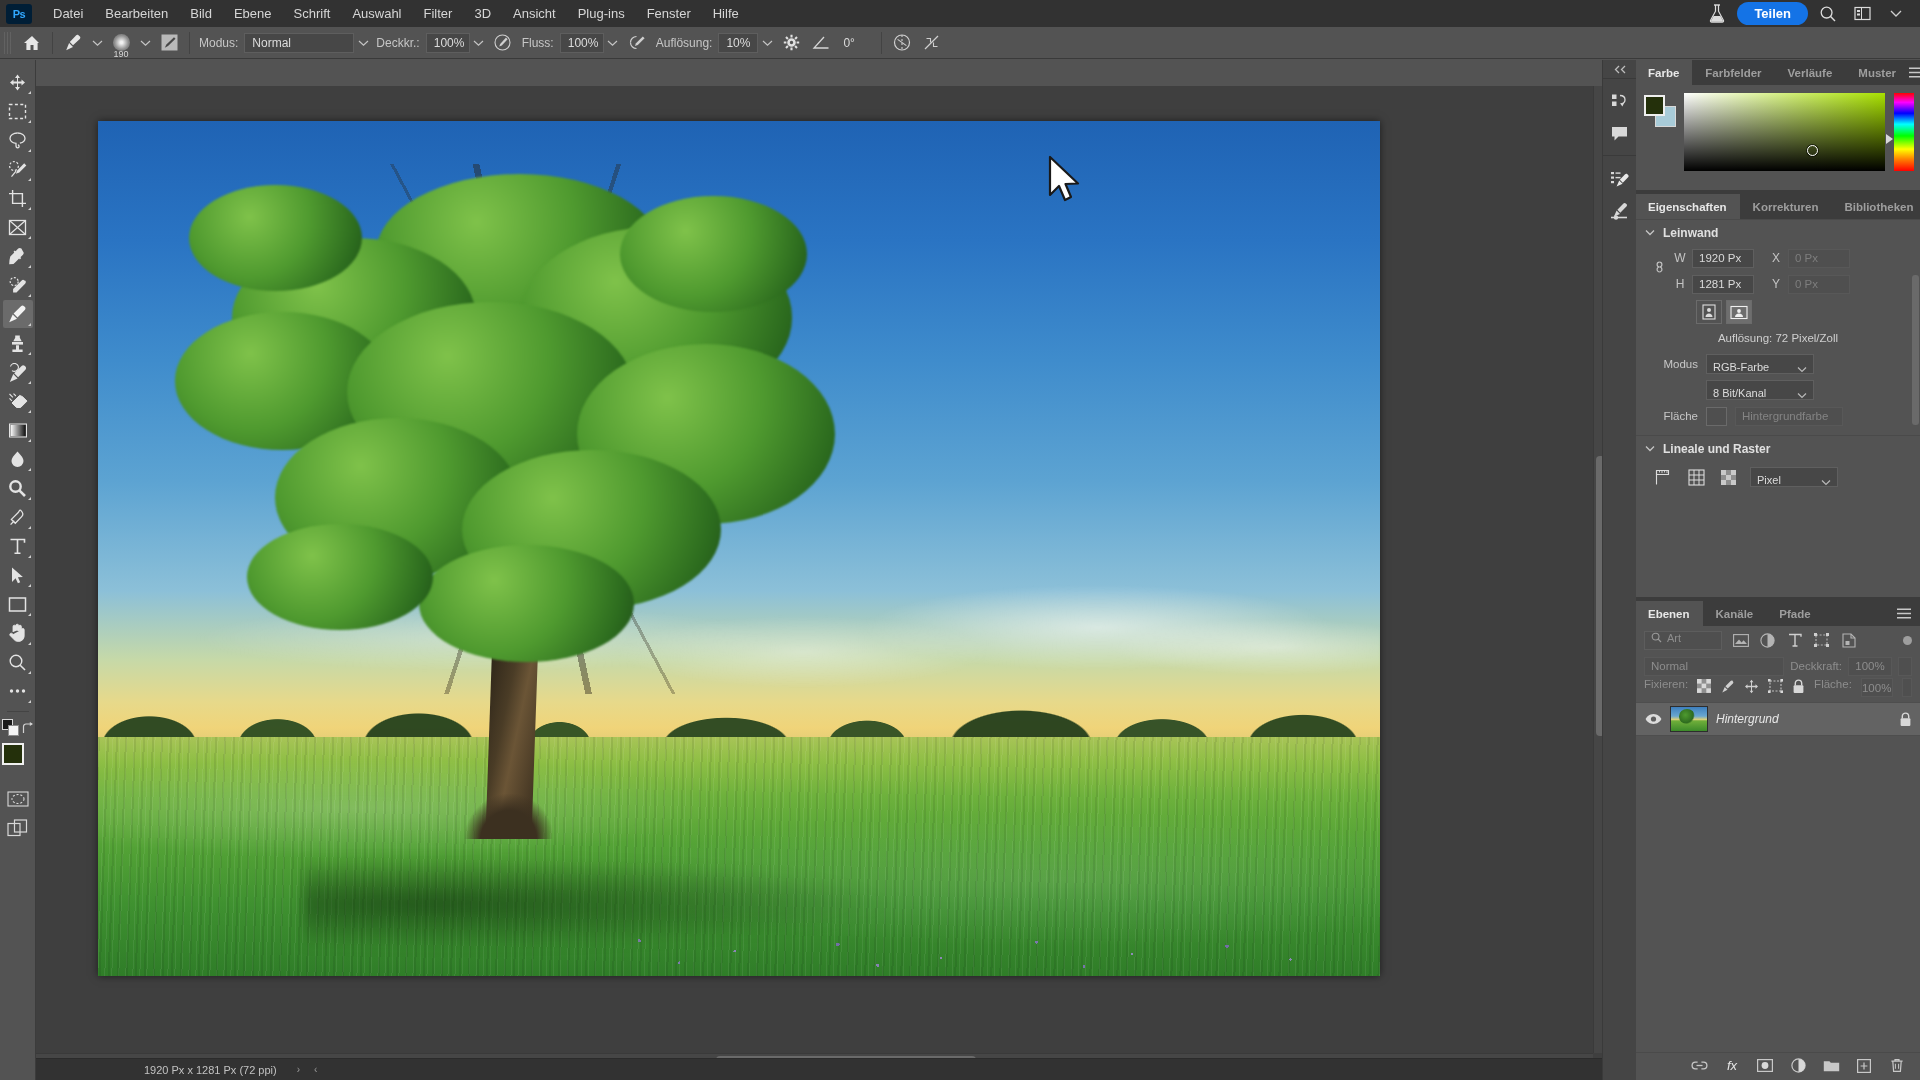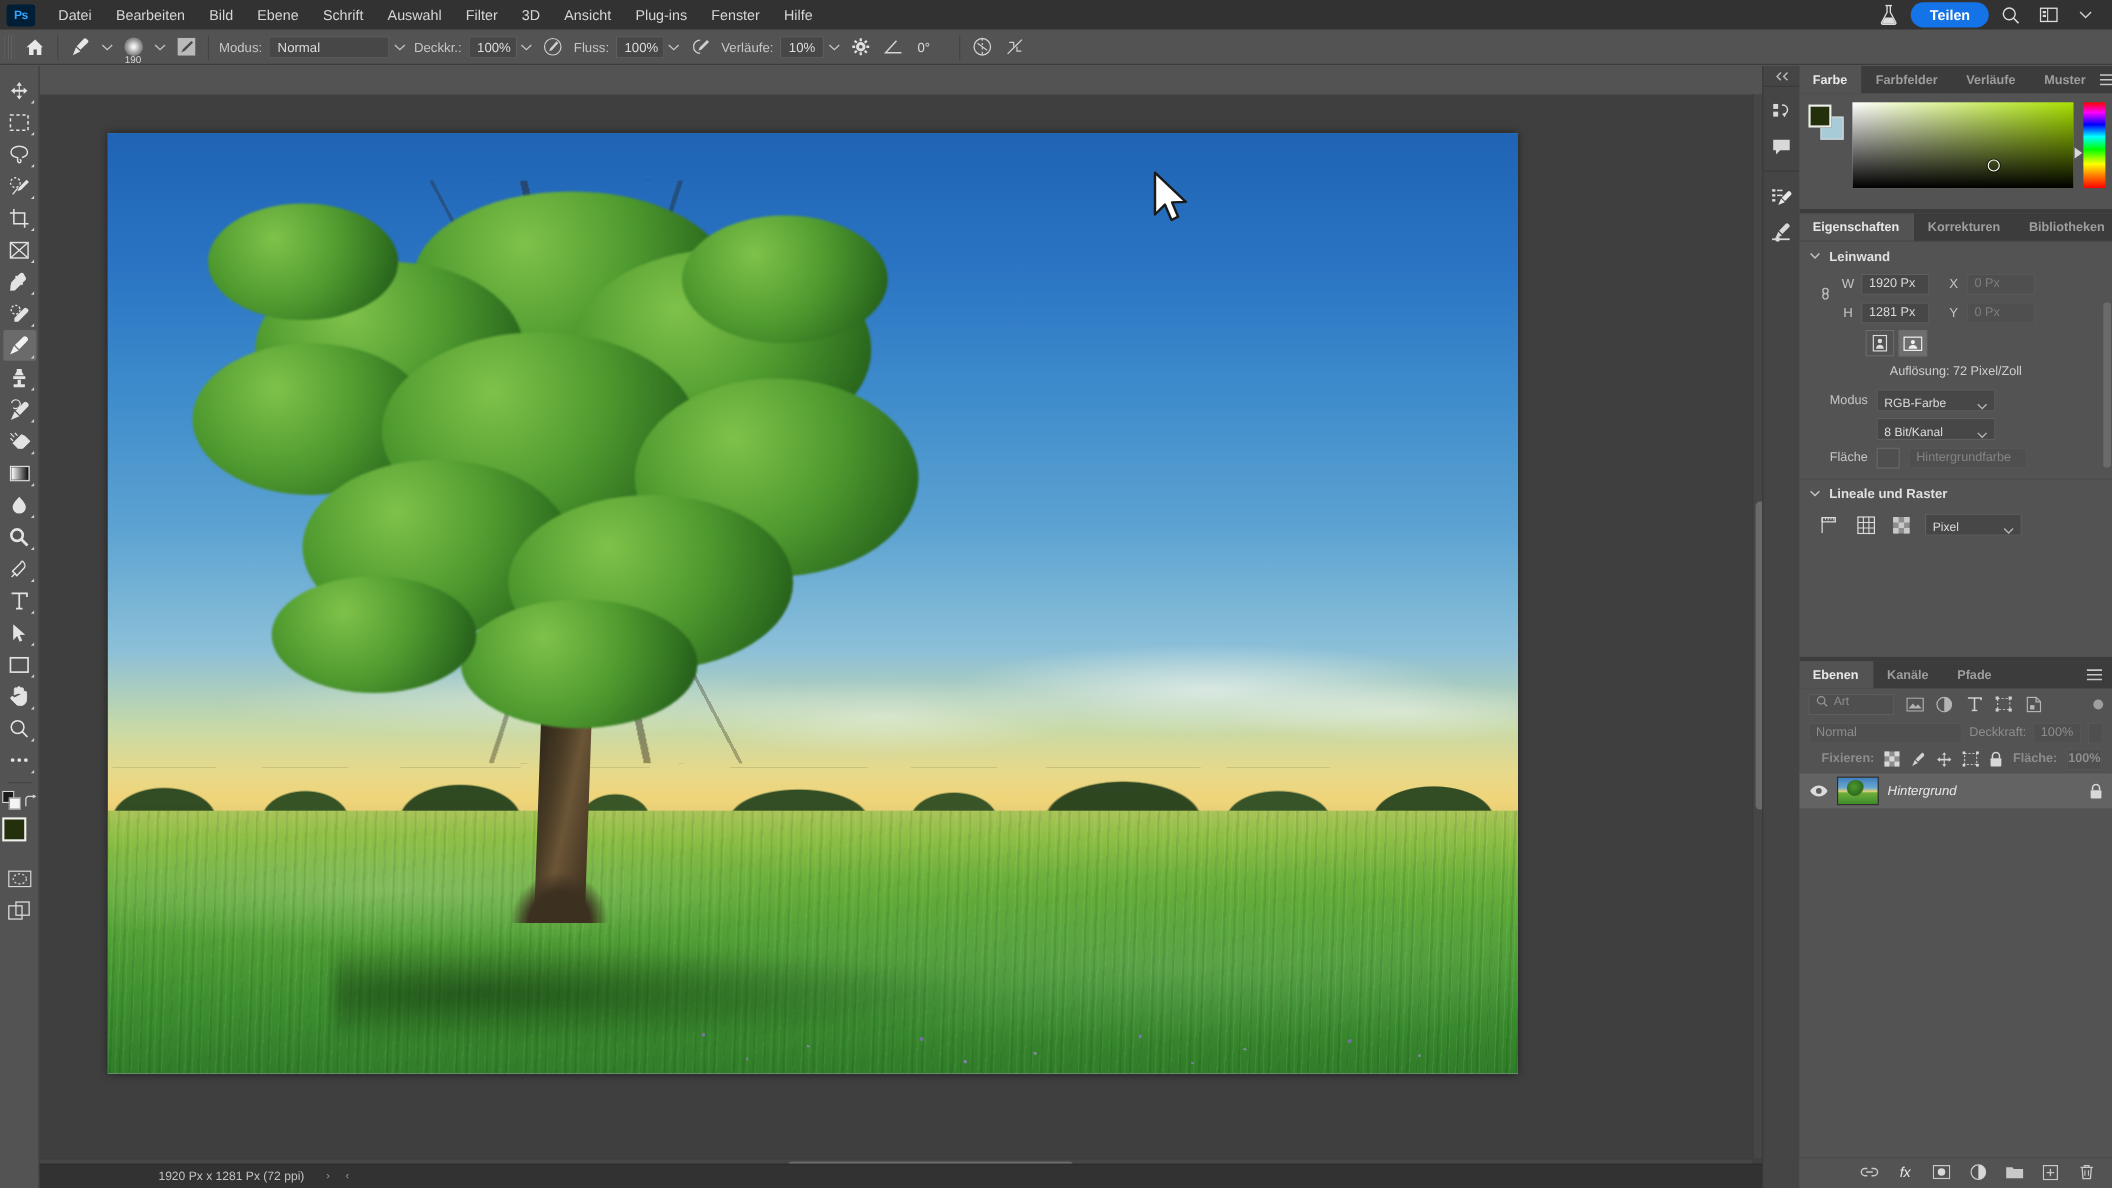--- a/index.html
+++ b/index.html
@@ -355,21 +355,21 @@
   }
   .lf-ico { color:#9a9a9a; width:17px;height:17px;display:flex;align-items:center;justify-content:center;}
   .lf-toggle { margin-left:auto; width:9px;height:9px;border-radius:50%;background:#9e9e9e;}
   .blend-row { display:flex;align-items:center; height:24px; padding:0 8px; gap:6px;}
   .blend-sel { flex:1; height:19px; background:#4f4f4f;border:1px solid #585858; color:#8d8d8d;
     display:flex;align-items:center;padding-left:6px;font-size:11.5px;}
   .op-label { font-size:11.5px;color:#8d8d8d;}
   .op-val { width:44px;height:19px;background:#4f4f4f;border:1px solid #585858;color:#8d8d8d;
     display:flex;align-items:center;justify-content:center;font-size:11.5px;}
   .op-caret { width:14px;height:19px;border:1px solid #585858;background:#4f4f4f;}
-  .lock-row { display:flex;align-items:center;height:24px;padding:0 20px;gap:9px; font-size:11.5px;color:#8d8d8d;font-weight:bold;}
+  .lock-row { display:flex;height:24px;padding:0 8px;gap:9px; font-size:11.5px;color:#8d8d8d;}
   .lock-ico { color:#b4b4b4; width:16px;height:16px;display:flex;align-items:center;justify-content:center;}
   .layer-row {
     display:flex; align-items:center; height:34px; background:#636363; padding:0 8px; gap:8px;
     border-top:1px solid #4e4e4e; border-bottom:1px solid #4e4e4e;
   }
   .eye { width:18px; color:#dcdcdc; display:flex;align-items:center;justify-content:center;}
   .layer-thumb {
     width:38px;height:26px; border:1px solid #2d2d2d;
     background:
       linear-gradient(to bottom, #3d7fbe 0%, #6aa7cf 38%, #d9cf7a 52%, #6fae3a 58%, #3c8a2a 100%);
@@ -513,21 +513,21 @@
       </div>
     </div>
     <div class="opt-btn">
       <svg width="20" height="19" viewBox="0 0 20 19">
           <path d="M3.5 9.5a6 6 0 0 1 6-6" fill="none" stroke="#cfcfcf" stroke-width="1.2"></path>
           <path d="M3.5 9.5a6 6 0 0 0 6 6" fill="none" stroke="#cfcfcf" stroke-width="1.2"></path>
           <path d="M15.8 3.4 9 10.2l-1.1 2.9 2.9-1.1 6.8-6.8z" fill="#cfcfcf"></path>
         </svg>
     </div>
 
-    <div class="opt-label">Verläufe:</div>
+    <div class="opt-label">Auflösung:</div>
     <div class="opt-combo">
       <div class="opt-field" style="width:40px">10%</div>
       <div class="opt-caret">
         <svg width="11" height="8" viewBox="0 0 11 8">
             <path d="M1 2l4.5 4.2L10 2" fill="none" stroke="#c5c5c5" stroke-width="1.2"></path>
           </svg>
       </div>
     </div>
     <div class="opt-btn">
       <svg width="17" height="17" viewBox="0 0 17 17">

